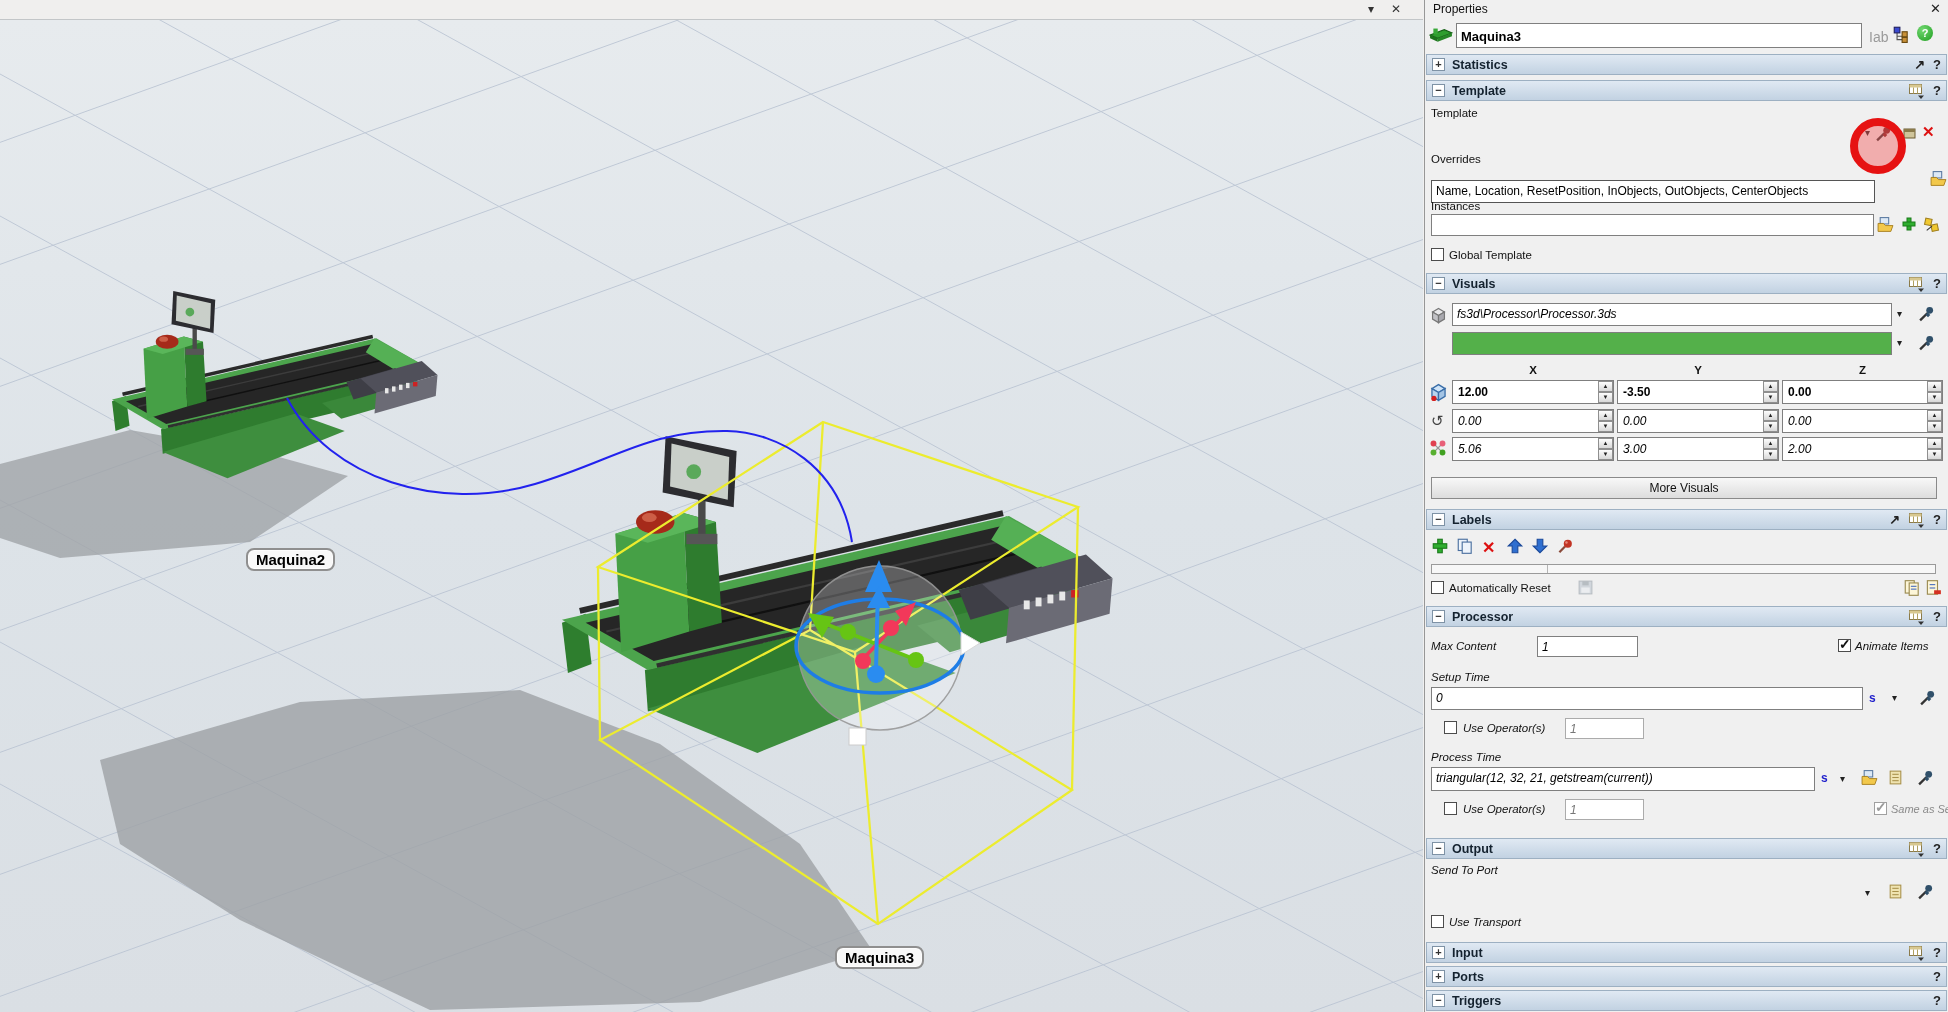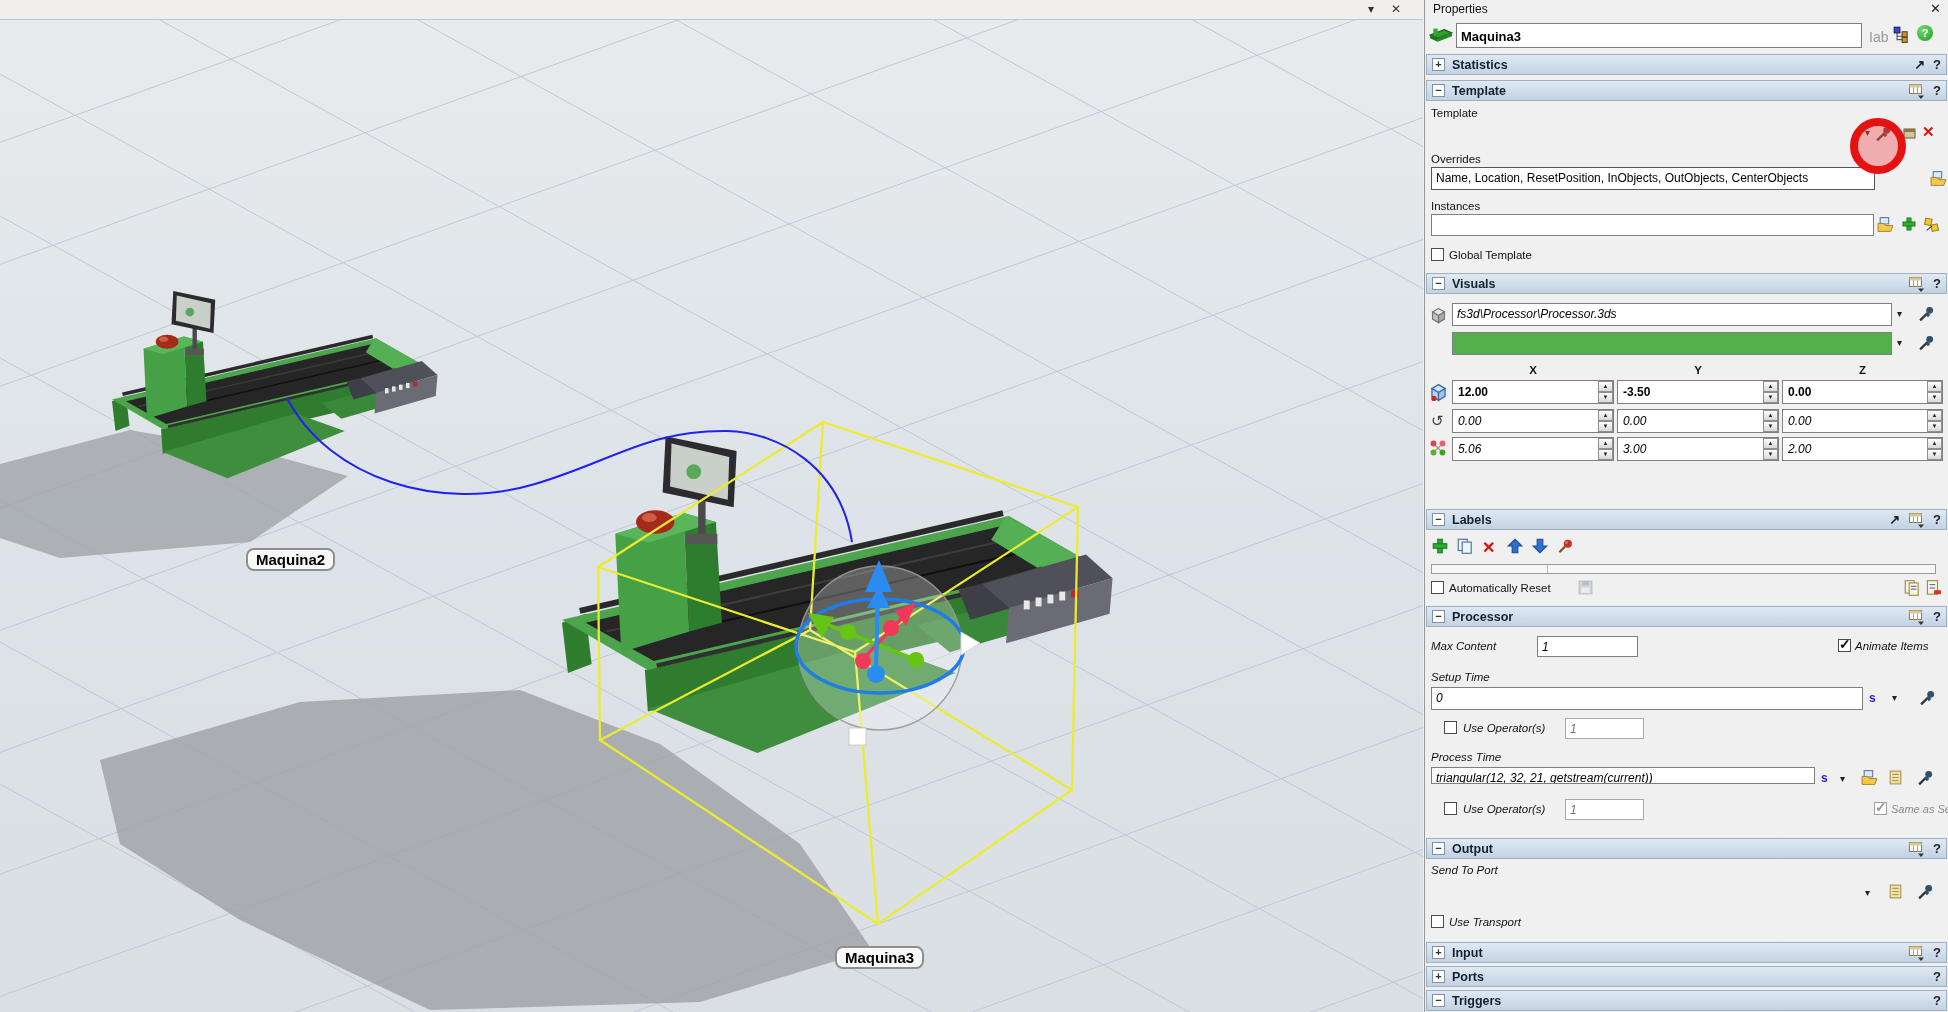--- a/index.html
+++ b/index.html
@@ -218,21 +218,21 @@
   <span class="iconabs" style="left:477px;top:125px">
     <svg class="ic" width="16" height="16" viewBox="0 0 16 16">
         <rect x="2" y="4" width="11" height="9" fill="#cfc49a" stroke="#6a5a30"></rect>
         <rect x="2" y="4" width="11" height="3" fill="#8a7a4a"></rect>
       </svg>
   </span>
   <span class="redx" style="left:497px;top:123px">✕</span>
   <div class="redring" style="left:425px;top:118px"></div>
 
   <span class="lbl" style="left:6px;top:153px">Overrides</span>
-  <div class="inp" style="left:6px;top:167px;width:444px;height:23px;border-color:#555">Name, Location, ResetPosition, InObjects, OutObjects, CenterObjects</div>
+  <div class="inp" style="left:6px;top:180px;width:444px;height:23px;border-color:#555">Name, Location, ResetPosition, InObjects, OutObjects, CenterObjects</div>
   <span class="iconabs" style="left:505px;top:170px">
     <svg class="ic" width="17" height="17" viewBox="0 0 16 16">
         <rect x="3" y="1.5" width="8" height="6" fill="#dce9f6" stroke="#5a7aa0"></rect>
         <path d="M1 7 L6 7 L8 9 L15 9 L13 14.5 L1 14.5 Z" fill="#f2c84b" stroke="#a07818" stroke-width="0.8"></path>
       </svg>
   </span>
 
   <span class="lbl" style="left:6px;top:200px">Instances</span>
   <div class="inp" style="left:6px;top:214px;width:443px;height:22px"></div>
   <span class="iconabs" style="left:452px;top:216px">
@@ -367,20 +367,21 @@
   <span class="spin" style="left:338px;top:438px">
       <span>▲</span>
       <span>▼</span>
     </span>
   <div class="numf it" style="left:357px;top:437px;width:161px">2.00</div>
   <span class="spin" style="left:502px;top:438px">
       <span>▲</span>
       <span>▼</span>
     </span>
 
+  <div class="btn" style="left:6px;top:477px;width:506px;height:22px">More Visuals</div>
 
   <div class="sec" style="top:509px">
     <span class="tg">−</span>
     <span class="st">Labels</span>
     <span class="hic">
       <span class="aro">↗</span>
       <span>
         <svg class="ic" width="17" height="17" viewBox="0 0 17 17">
             <rect x="1.5" y="2.5" width="12" height="9" fill="#fff" stroke="#8a7a4a"></rect>
             <rect x="1.5" y="2.5" width="12" height="3" fill="#d8c890"></rect>
@@ -483,21 +484,21 @@
         <line x1="2" y1="14.5" x2="9" y2="7.5" stroke="#333" stroke-width="2.2"></line>
         <path d="M8 8 L10.5 10.5" stroke="#30506a" stroke-width="3"></path>
         <circle cx="11" cy="5" r="3.2" fill="#30506a"></circle>
       </svg>
   </span>
   <span class="cb" style="left:19px;top:721px"></span>
   <span class="lbl it" style="left:38px;top:722px">Use Operator(s)</span>
   <div class="inp dis it" style="left:140px;top:718px;width:79px;height:21px">1</div>
 
   <span class="lbl it" style="left:6px;top:751px">Process Time</span>
-  <div class="inp it" style="left:6px;top:767px;width:384px;height:17px">triangular(12, 32, 21, getstream(current))</div>
+  <div class="inp it" style="left:6px;top:767px;width:384px;height:24px">triangular(12, 32, 21, getstream(current))</div>
   <span class="unit" style="left:396px;top:771px">s</span>
   <span class="dd" style="left:415px;top:773px">▾</span>
   <span class="iconabs" style="left:436px;top:769px">
     <svg class="ic" width="17" height="17" viewBox="0 0 16 16">
         <rect x="3" y="1.5" width="8" height="6" fill="#dce9f6" stroke="#5a7aa0"></rect>
         <path d="M1 7 L6 7 L8 9 L15 9 L13 14.5 L1 14.5 Z" fill="#f2c84b" stroke="#a07818" stroke-width="0.8"></path>
       </svg>
   </span>
   <span class="iconabs" style="left:462px;top:769px">
     <svg class="ic" width="17" height="17" viewBox="0 0 16 16">

